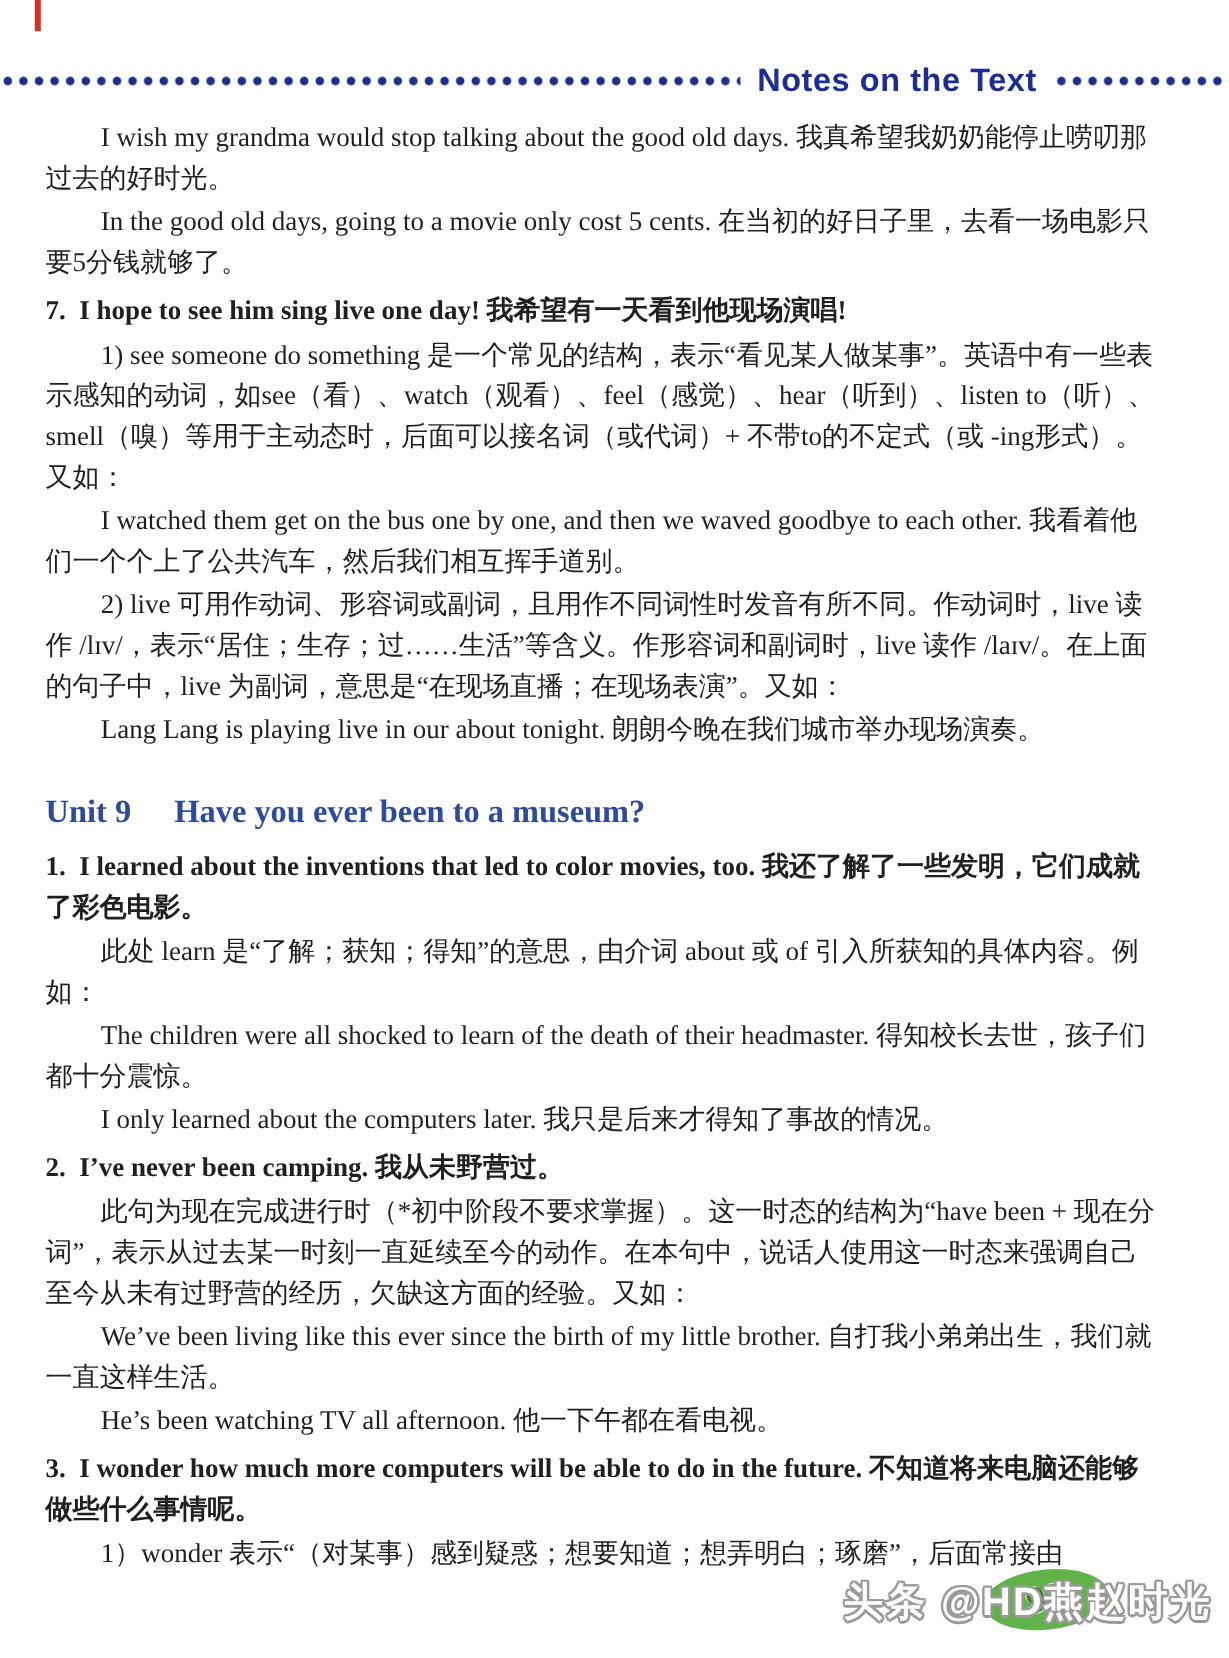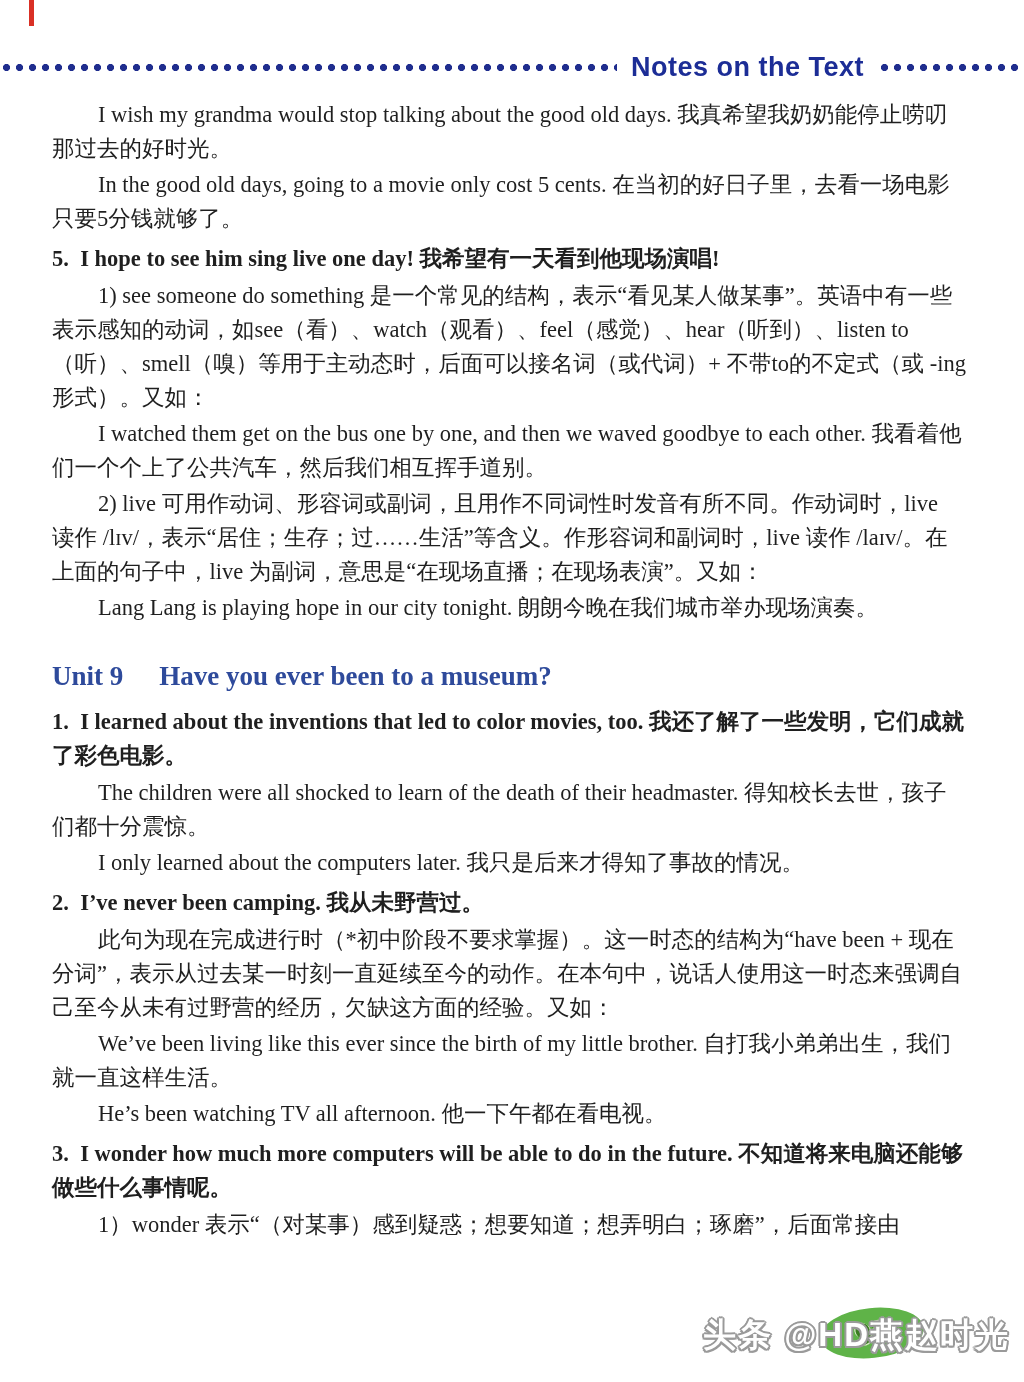--- a/index.html
+++ b/index.html
@@ -37,21 +37,21 @@
   .dots.right { width: 146px; flex: 0 0 auto; }
   .header-title {
     font-family: "Liberation Sans", "DejaVu Sans", sans-serif;
     font-weight: bold;
     font-size: 27px;
     color: #1c2d96;
     letter-spacing: 0.5px;
     white-space: nowrap;
   }
   .body-text {
-    padding: 14px 58px 0 52px;
+    padding: 14px 58px 0 38px;
     font-size: 22.5px;
     line-height: 34px;
   }
   .para {
     white-space: pre-wrap;
     text-indent: 46px;
     margin-bottom: 2px;
   }
   .note-heading {
     white-space: pre-wrap;
@@ -124,31 +124,32 @@
     <div class="dots left"></div>
     <div class="header-title">Notes on the Text</div>
     <div class="dots right"></div>
   </div>
 
   <div class="body-text">
 
     <p class="para">I wish my grandma would stop talking about the good old days. 我真希望我奶奶能停止唠叨那过去的好时光。</p>
     <p class="para">In the good old days, going to a movie only cost 5 cents. 在当初的好日子里，去看一场电影只要5分钱就够了。</p>
 
-    <p class="note-heading">5.  I hope to see him sing live one day! 我希望有一天看到他现场演唱!</p>
+    <p class="note-heading">7.  I hope to see him sing live one day! 我希望有一天看到他现场演唱!</p>
     <p class="para">1) see someone do something 是一个常见的结构，表示“看见某人做某事”。英语中有一些表示感知的动词，如see（看）、watch（观看）、feel（感觉）、hear（听到）、listen to（听）、smell（嗅）等用于主动态时，后面可以接名词（或代词）+ 不带to的不定式（或 -ing形式）。又如：</p>
     <p class="para">I watched them get on the bus one by one, and then we waved goodbye to each other. 我看着他们一个个上了公共汽车，然后我们相互挥手道别。</p>
     <p class="para">2) live 可用作动词、形容词或副词，且用作不同词性时发音有所不同。作动词时，live 读作 /lɪv/，表示“居住；生存；过……生活”等含义。作形容词和副词时，live 读作 /laɪv/。在上面的句子中，live 为副词，意思是“在现场直播；在现场表演”。又如：</p>
-    <p class="para">Lang Lang is playing hope in our city tonight. 朗朗今晚在我们城市举办现场演奏。</p>
+    <p class="para">Lang Lang is playing live in our about tonight. 朗朗今晚在我们城市举办现场演奏。</p>
 
     <div class="unit-heading">
       <span class="unit-label">Unit 9</span><span>Have you ever been to a museum?</span>
     </div>
 
     <p class="note-heading">1.  I learned about the inventions that led to color movies, too. 我还了解了一些发明，它们成就了彩色电影。</p>
+    <p class="para">此处 learn 是“了解；获知；得知”的意思，由介词 about 或 of 引入所获知的具体内容。例如：</p>
     <p class="para">The children were all shocked to learn of the death of their headmaster. 得知校长去世，孩子们都十分震惊。</p>
     <p class="para">I only learned about the computers later. 我只是后来才得知了事故的情况。</p>
 
     <p class="note-heading">2.  I’ve never been camping. 我从未野营过。</p>
     <p class="para">此句为现在完成进行时（*初中阶段不要求掌握）。这一时态的结构为“have been + 现在分词”，表示从过去某一时刻一直延续至今的动作。在本句中，说话人使用这一时态来强调自己至今从未有过野营的经历，欠缺这方面的经验。又如：</p>
     <p class="para">We’ve been living like this ever since the birth of my little brother. 自打我小弟弟出生，我们就一直这样生活。</p>
     <p class="para">He’s been watching TV all afternoon. 他一下午都在看电视。</p>
 
     <p class="note-heading">3.  I wonder how much more computers will be able to do in the future. 不知道将来电脑还能够做些什么事情呢。</p>
     <p class="para">1）wonder 表示“（对某事）感到疑惑；想要知道；想弄明白；琢磨”，后面常接由</p>

